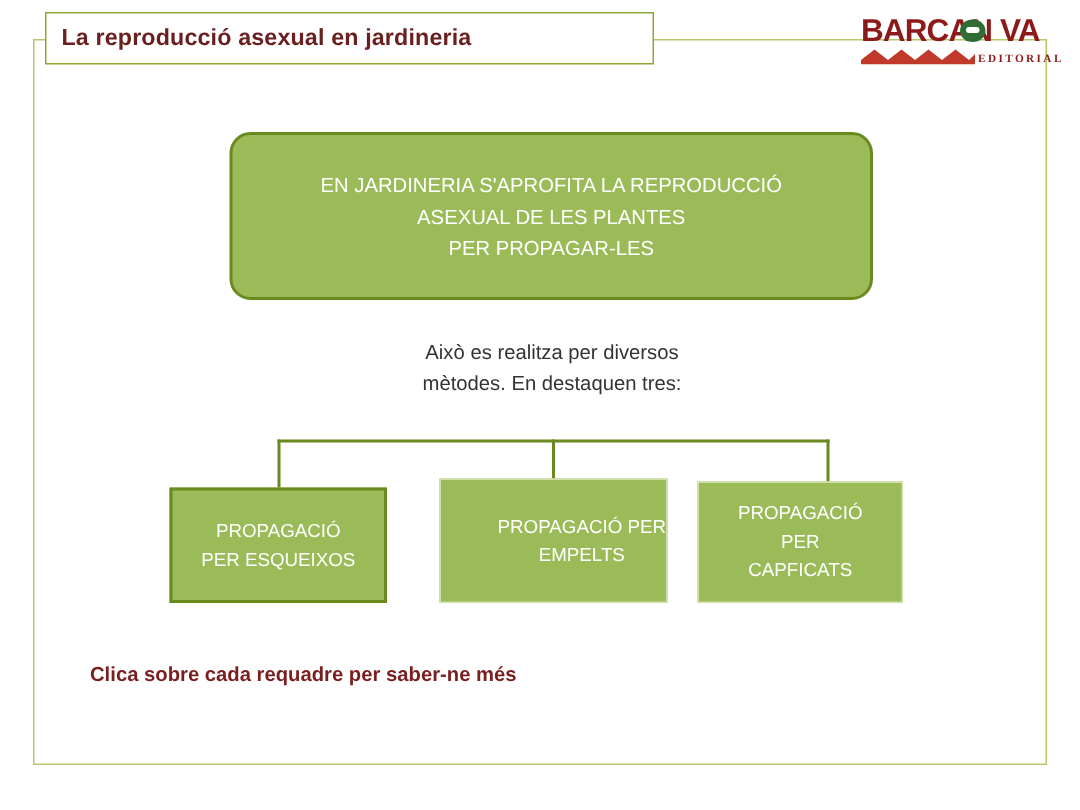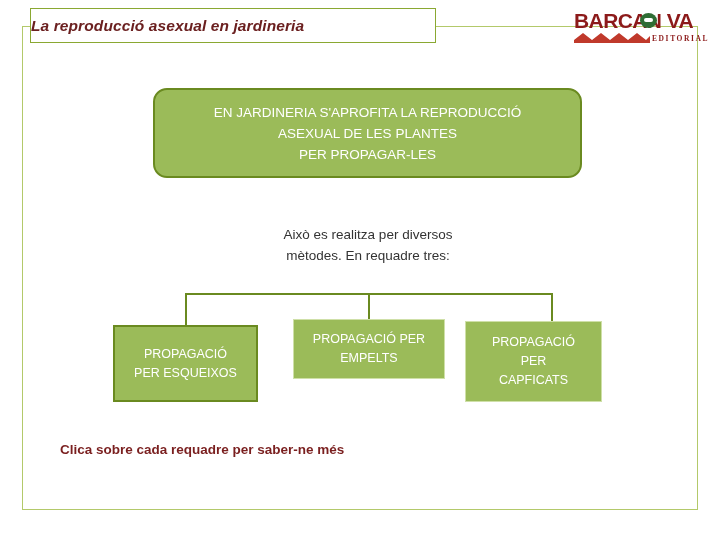--- a/index.html
+++ b/index.html
@@ -39,22 +39,21 @@
     position: absolute;
     left: 30px;
     top: 8px;
     width: 406px;
     height: 35px;
     background: #ffffff;
     border: 1px solid #8aa832;
     box-sizing: border-box;
     display: flex;
     align-items: center;
-    padding-left: 0;
-    font-style: italic;
+    padding-left: 10px;
   }
   .title-text {
     font-size: 15.5px;
     font-weight: bold;
     color: #6b2020;
     letter-spacing: 0.1px;
     white-space: nowrap;
   }
 
   
@@ -113,21 +112,21 @@
     white-space: nowrap;
     font-family: Liberation Serif, serif;
   }
 
   
   .main-box {
     position: absolute;
     left: 153px;
     top: 88px;
     width: 429px;
-    height: 90px;
+    height: 112px;
     background: #9bbb59;
     border: 2px solid #6a8a20;
     border-radius: 14px;
     box-sizing: border-box;
     display: flex;
     align-items: center;
     justify-content: center;
     text-align: center;
   }
   .main-box-text {
@@ -174,23 +173,24 @@
     top: 325px;
     width: 145px;
     height: 77px;
     background: #9bbb59;
     border: 2px solid #6a8a20;
   }
   .leaf-2 {
     left: 293px;
     top: 319px;
     width: 152px;
-    height: 60px;
+    height: 83px;
     background: #9bbb59;
     border: 1px solid #cfe0a8;
+    justify-content: flex-end;
   }
   .leaf-3 {
     left: 465px;
     top: 321px;
     width: 137px;
     height: 81px;
     background: #9bbb59;
     border: 1px solid #cfe0a8;
   }
 
@@ -227,21 +227,21 @@
     <div class="logo-sub">EDITORIAL</div>
   </div>
 
   <div class="main-box">
     <div class="main-box-text">EN JARDINERIA S'APROFITA LA REPRODUCCIÓ
 ASEXUAL DE LES PLANTES
 PER PROPAGAR-LES</div>
   </div>
 
   <div class="mid-caption">Això es realitza per diversos
-mètodes. En requadre tres:</div>
+mètodes. En destaquen tres:</div>
 
   <div class="conn" style="left:185px; top:293px; width:368px; height:2px;"></div>
   <div class="conn" style="left:185px; top:293px; width:2px; height:32px;"></div>
   <div class="conn" style="left:368px; top:293px; width:2px; height:26px;"></div>
   <div class="conn" style="left:551px; top:293px; width:2px; height:28px;"></div>
 
   <div class="leaf leaf-1">
     <span>PROPAGACIÓ
 PER ESQUEIXOS</span>
   </div>

